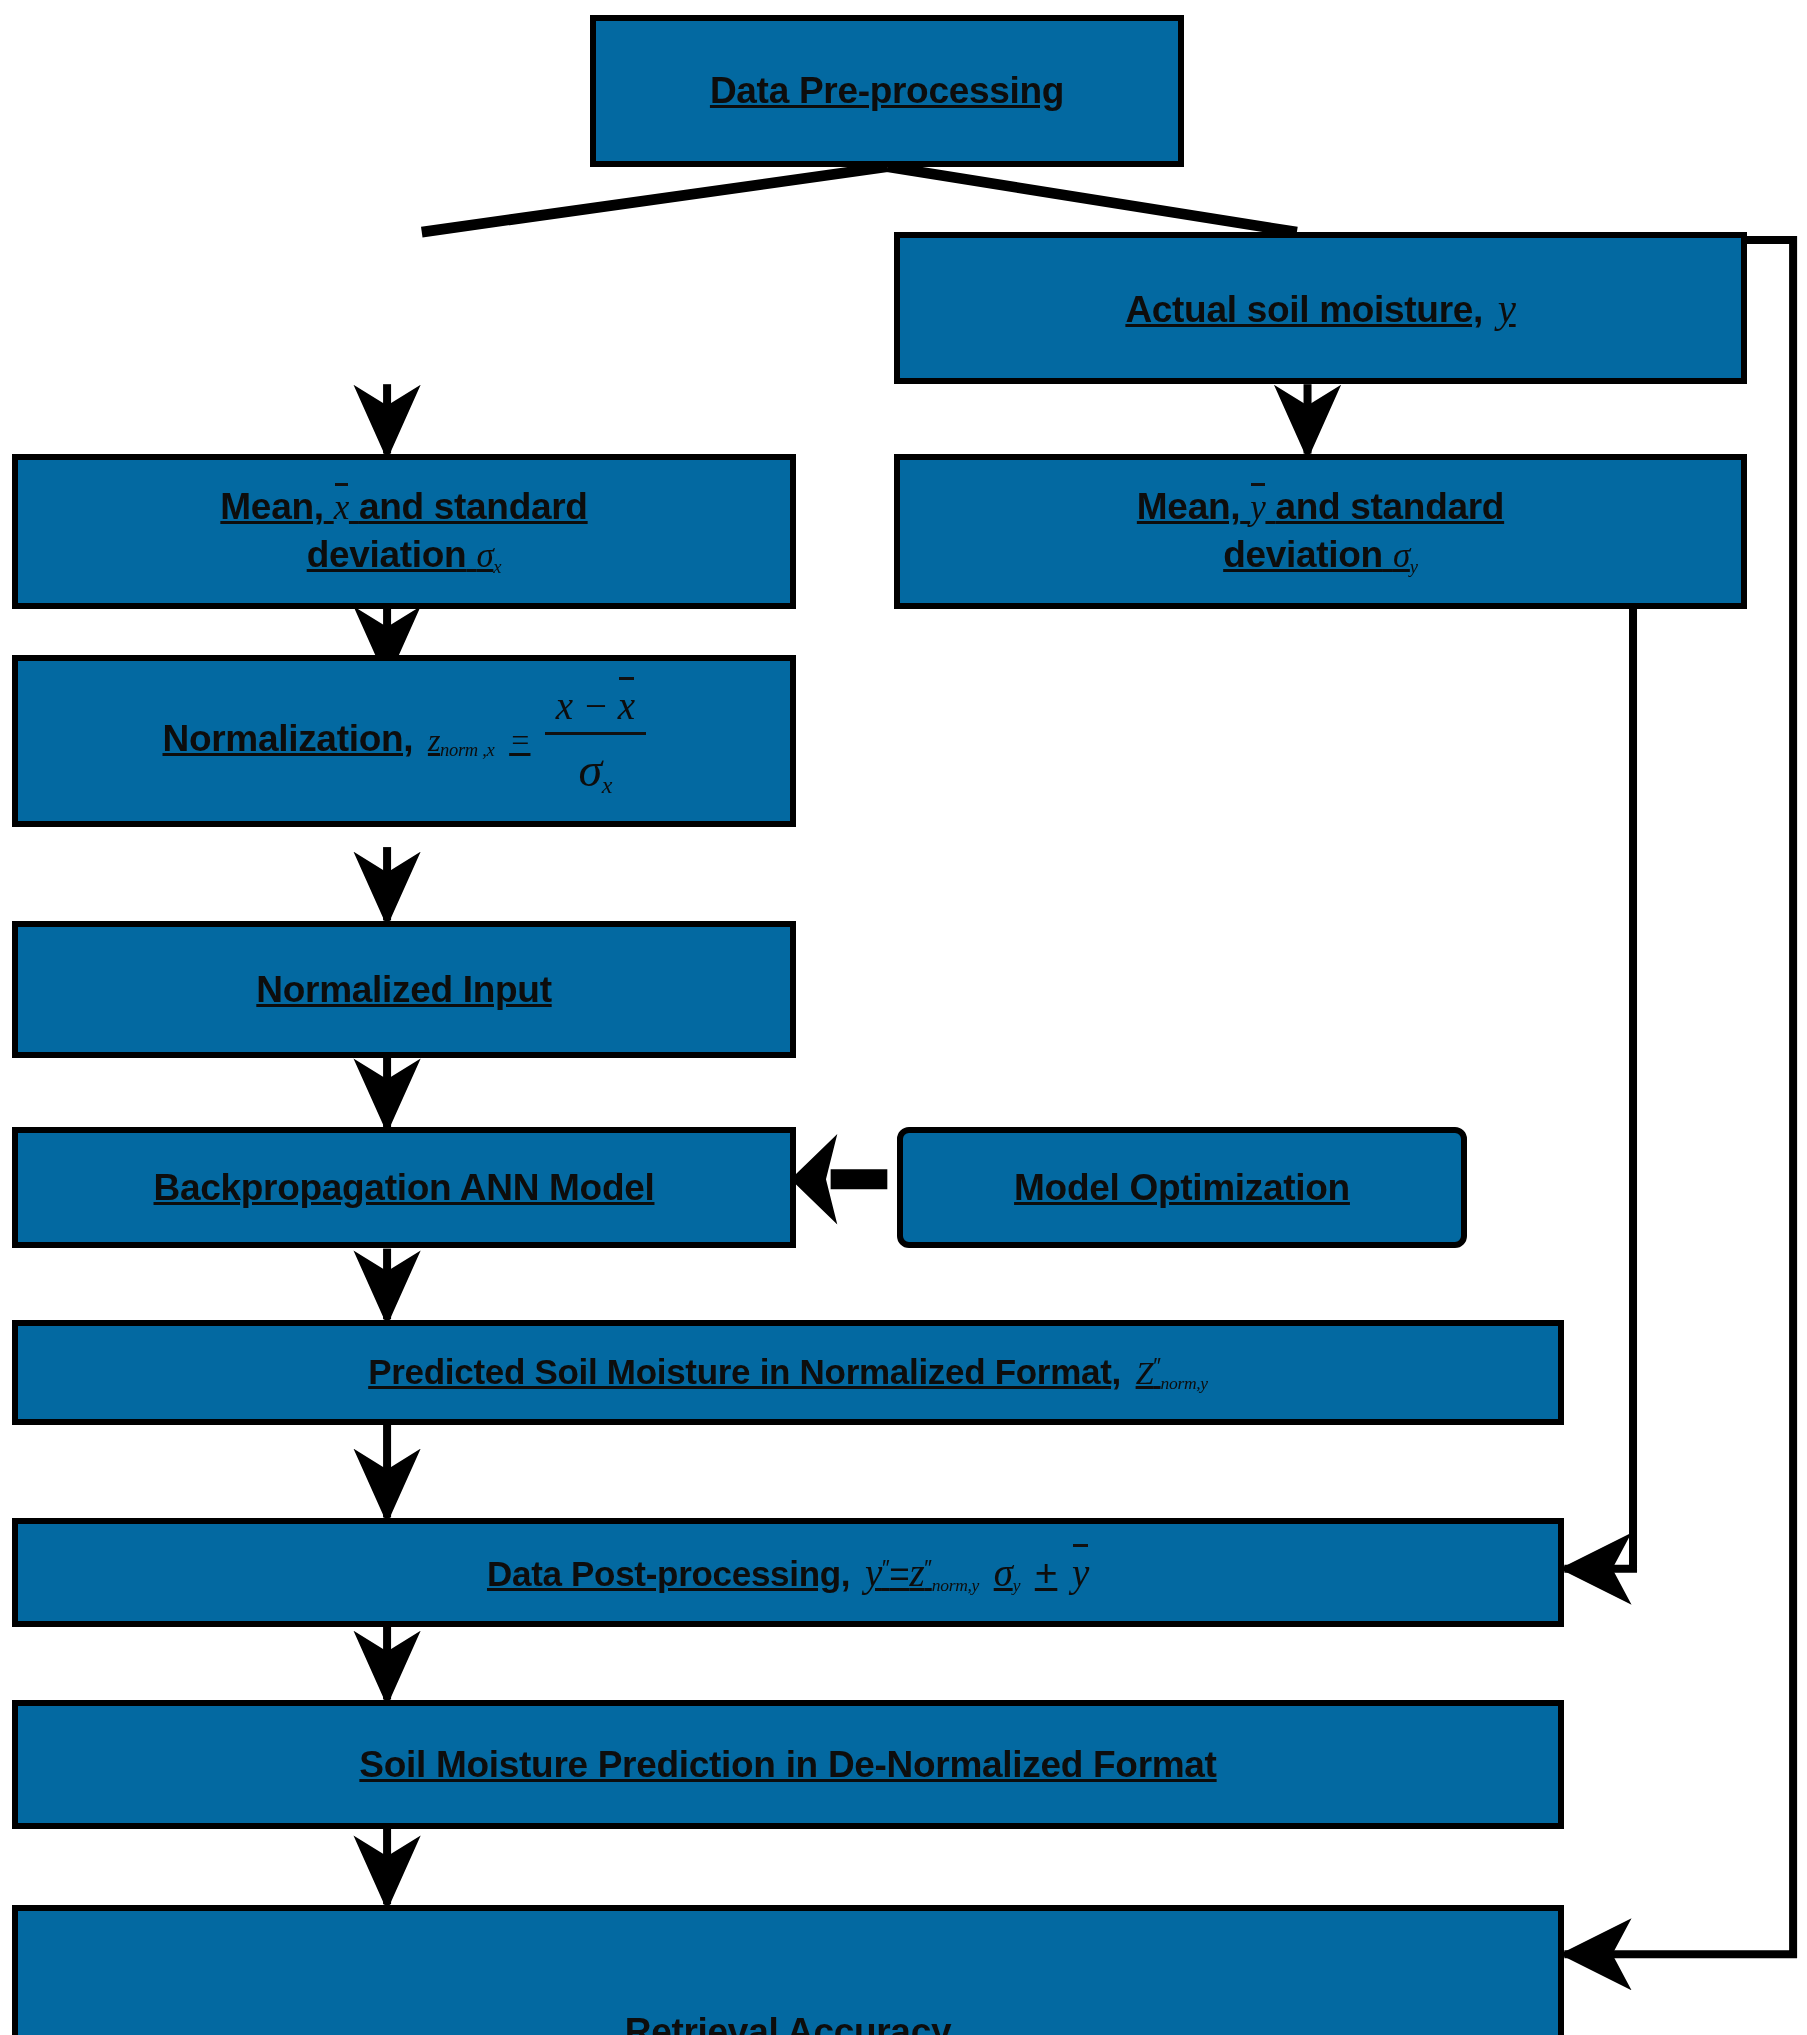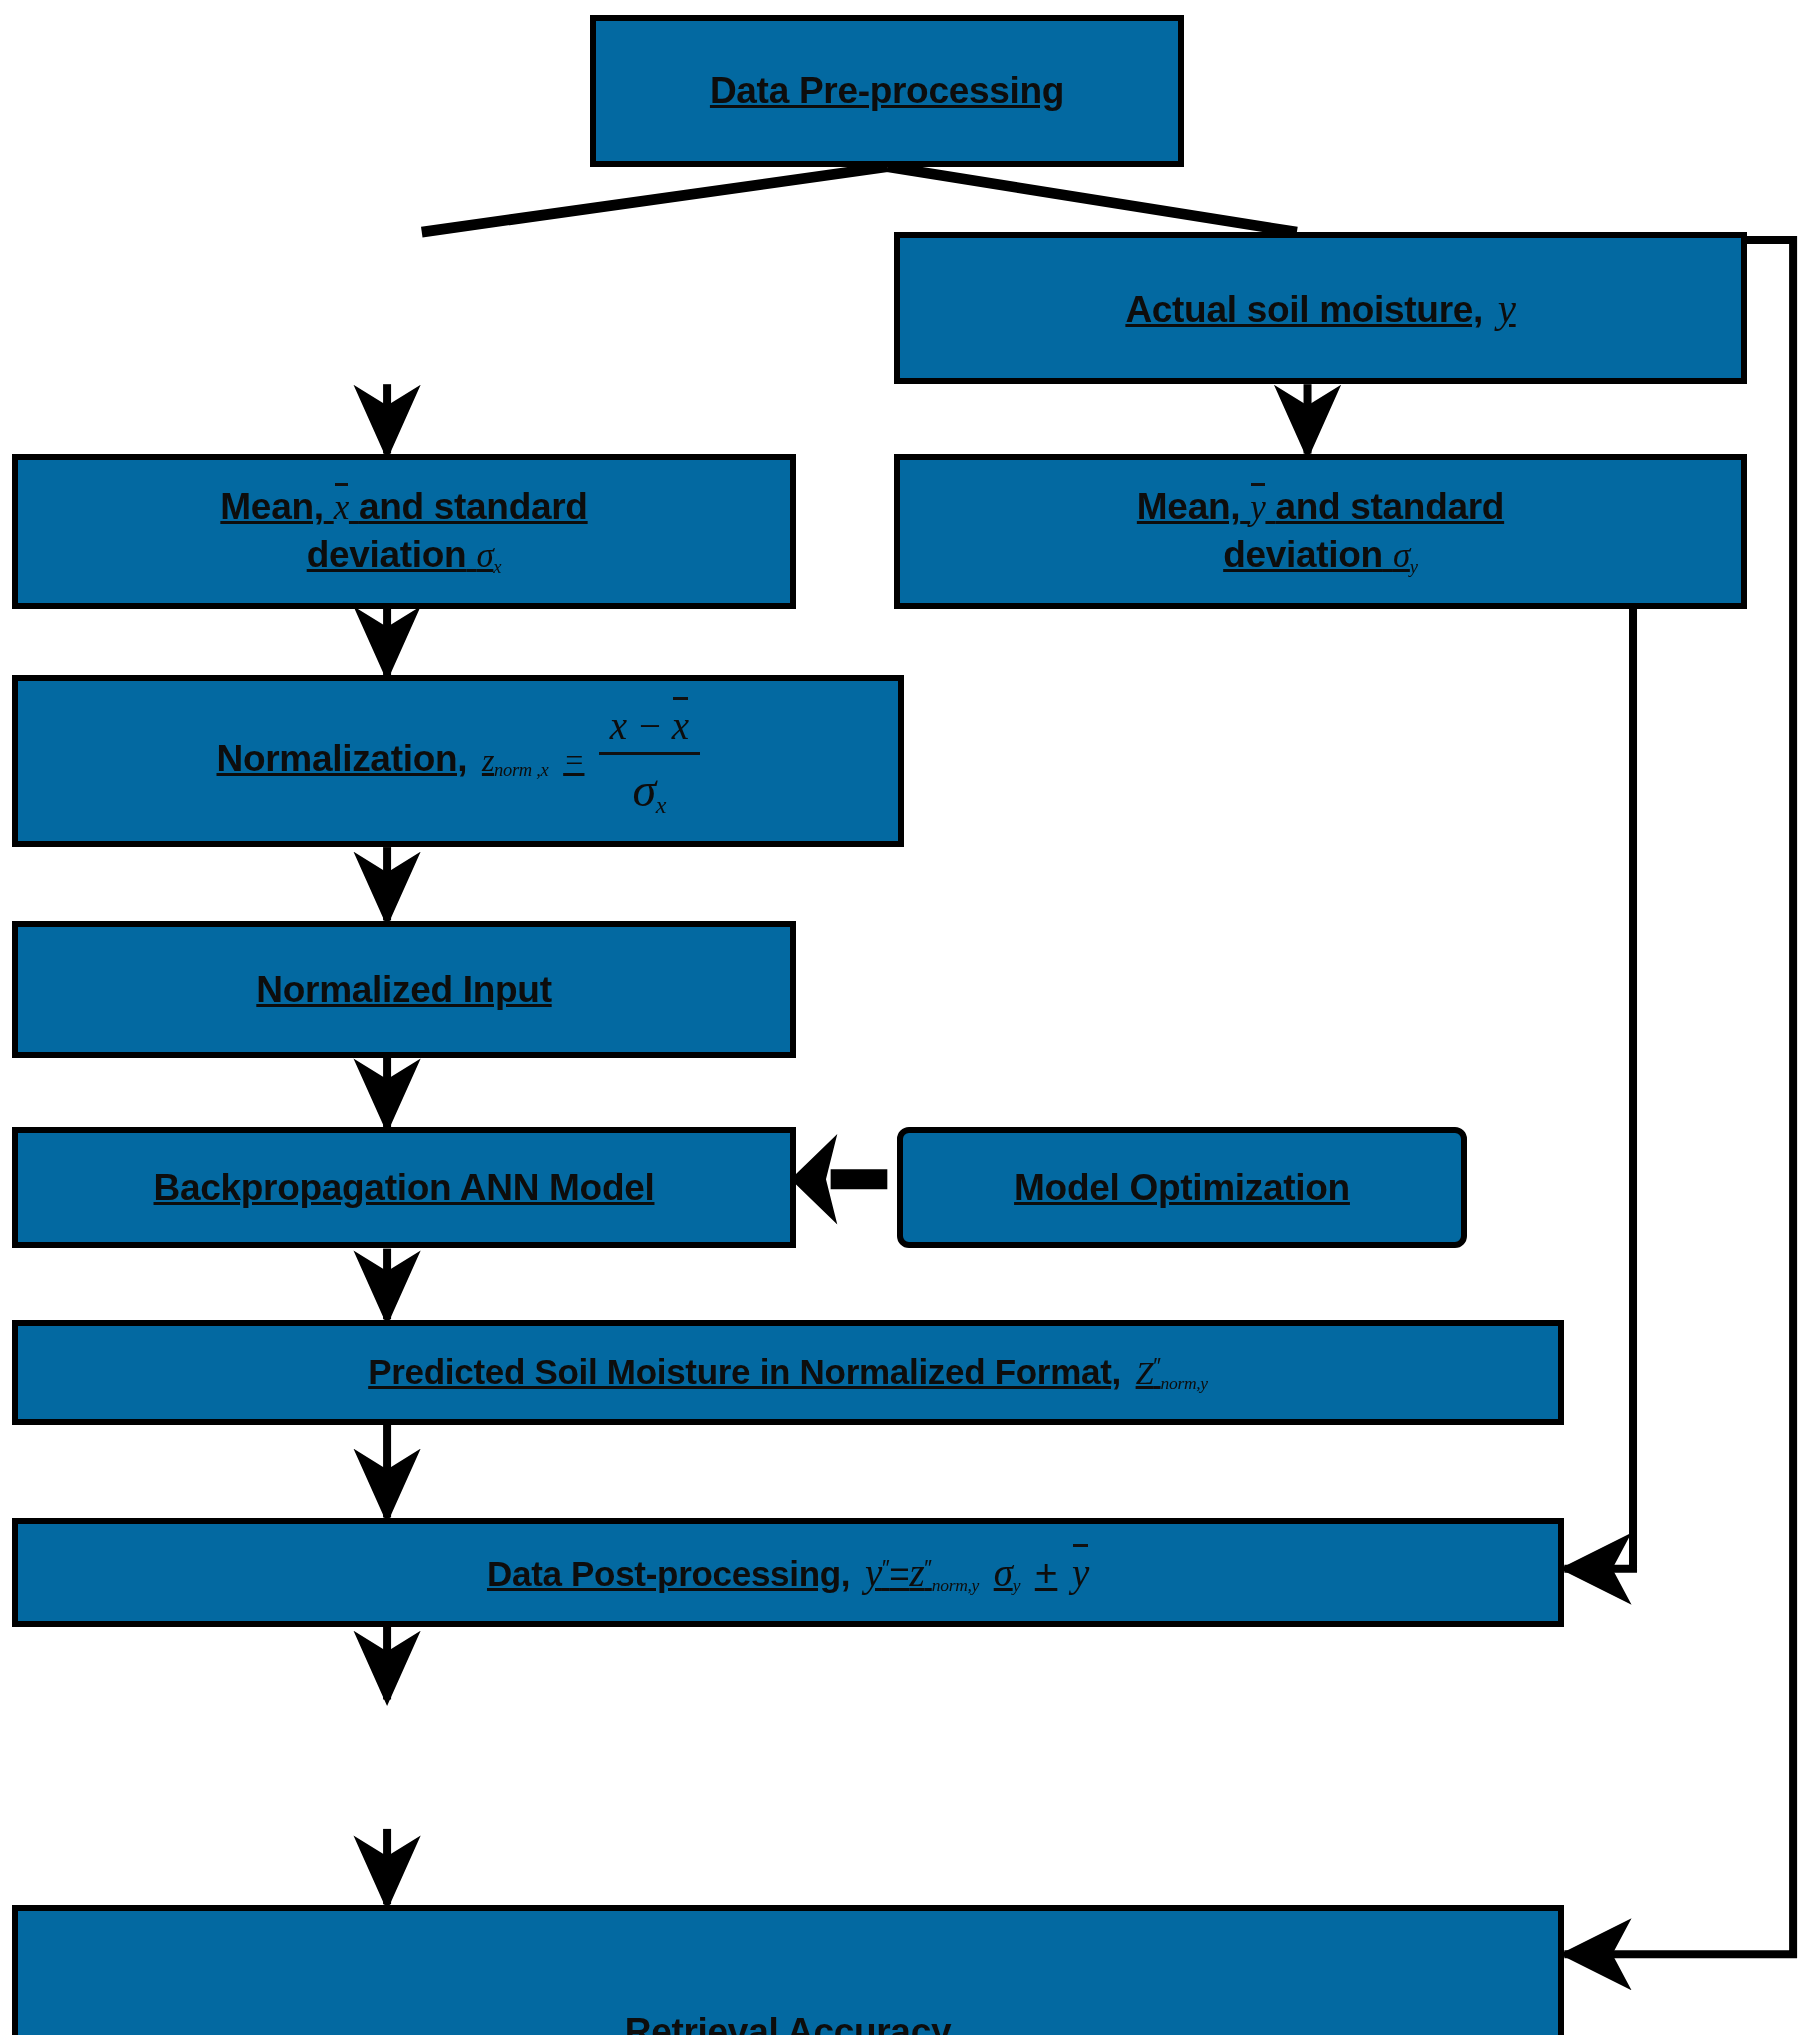--- a/index.html
+++ b/index.html
@@ -131,21 +131,21 @@
   <div class="node f56 wrap" style="left:894px;top:454px;width:853px;height:155px;">
     <span class="lbl" style="white-space:normal;">
       <span>Mean,</span>
       <span class="mi bar" style="font-size:35px;">y</span>
       <span>and standard</span><br>
       <span>deviation</span>
       <span class="mi" style="font-size:35px;">σ</span><span class="subsm">y</span>
     </span>
   </div>
 
-  <div class="node f56" style="left:12px;top:675px;width:892px;height:172px;">
+  <div class="node f56" style="left:12px;top:655px;width:784px;height:172px;">
     <span class="lbl">
       <span>Normalization,</span><span class="spacer"></span><span class="mi" style="font-size:32px;">z</span><span class="subsm">norm ,x</span><span class="spacer"></span><span class="mi" style="font-size:32px;">=</span><span class="spacer"></span><span class="frac"><span class="num"><span>x</span> <span>−</span> <span class="bar">x</span></span><span class="den"><span>σ</span><span class="subsm">x</span></span></span>
     </span>
   </div>
 
   <div class="node f56" style="left:12px;top:921px;width:784px;height:137px;">
     <span class="lbl">Normalized Input</span>
   </div>
 
   <div class="node f56" style="left:12px;top:1127px;width:784px;height:121px;">
@@ -161,19 +161,22 @@
       <span>Predicted Soil Moisture in Normalized  Format,</span><span class="spacer"></span><span class="mi" style="font-size:32px;">Z</span><span class="sup">″</span><span class="subsm">norm,y</span>
     </span>
   </div>
 
   <div class="node f52" style="left:12px;top:1518px;width:1552px;height:109px;">
     <span class="lbl">
       <span>Data Post-processing,</span><span class="spacer"></span><span class="mi" style="font-size:39px;">y</span><span class="sup">″</span><span style="font-weight:400;">=</span><span class="mi" style="font-size:39px;">z</span><span class="sup">″</span><span class="subsm">norm,y</span><span class="spacer"></span><span class="mi" style="font-size:39px;">σ</span><span class="subsm">y</span><span class="spacer"></span><span style="font-weight:400;font-size:39px;">+</span><span class="spacer"></span><span class="mi bar" style="font-size:39px;">y</span>
     </span>
   </div>
 
+  <div class="node f56" style="left:12px;top:1700px;width:1552px;height:129px;">
+    <span class="lbl">Soil Moisture Prediction in De-Normalized Format</span>
+  </div>
 
   <div class="node f56" style="left:12px;top:1905px;width:1552px;height:156px;align-items:flex-end;">
     <span class="lbl">Retrieval Accuracy</span>
   </div>
 
 </div>
 
 
 </body></html>

